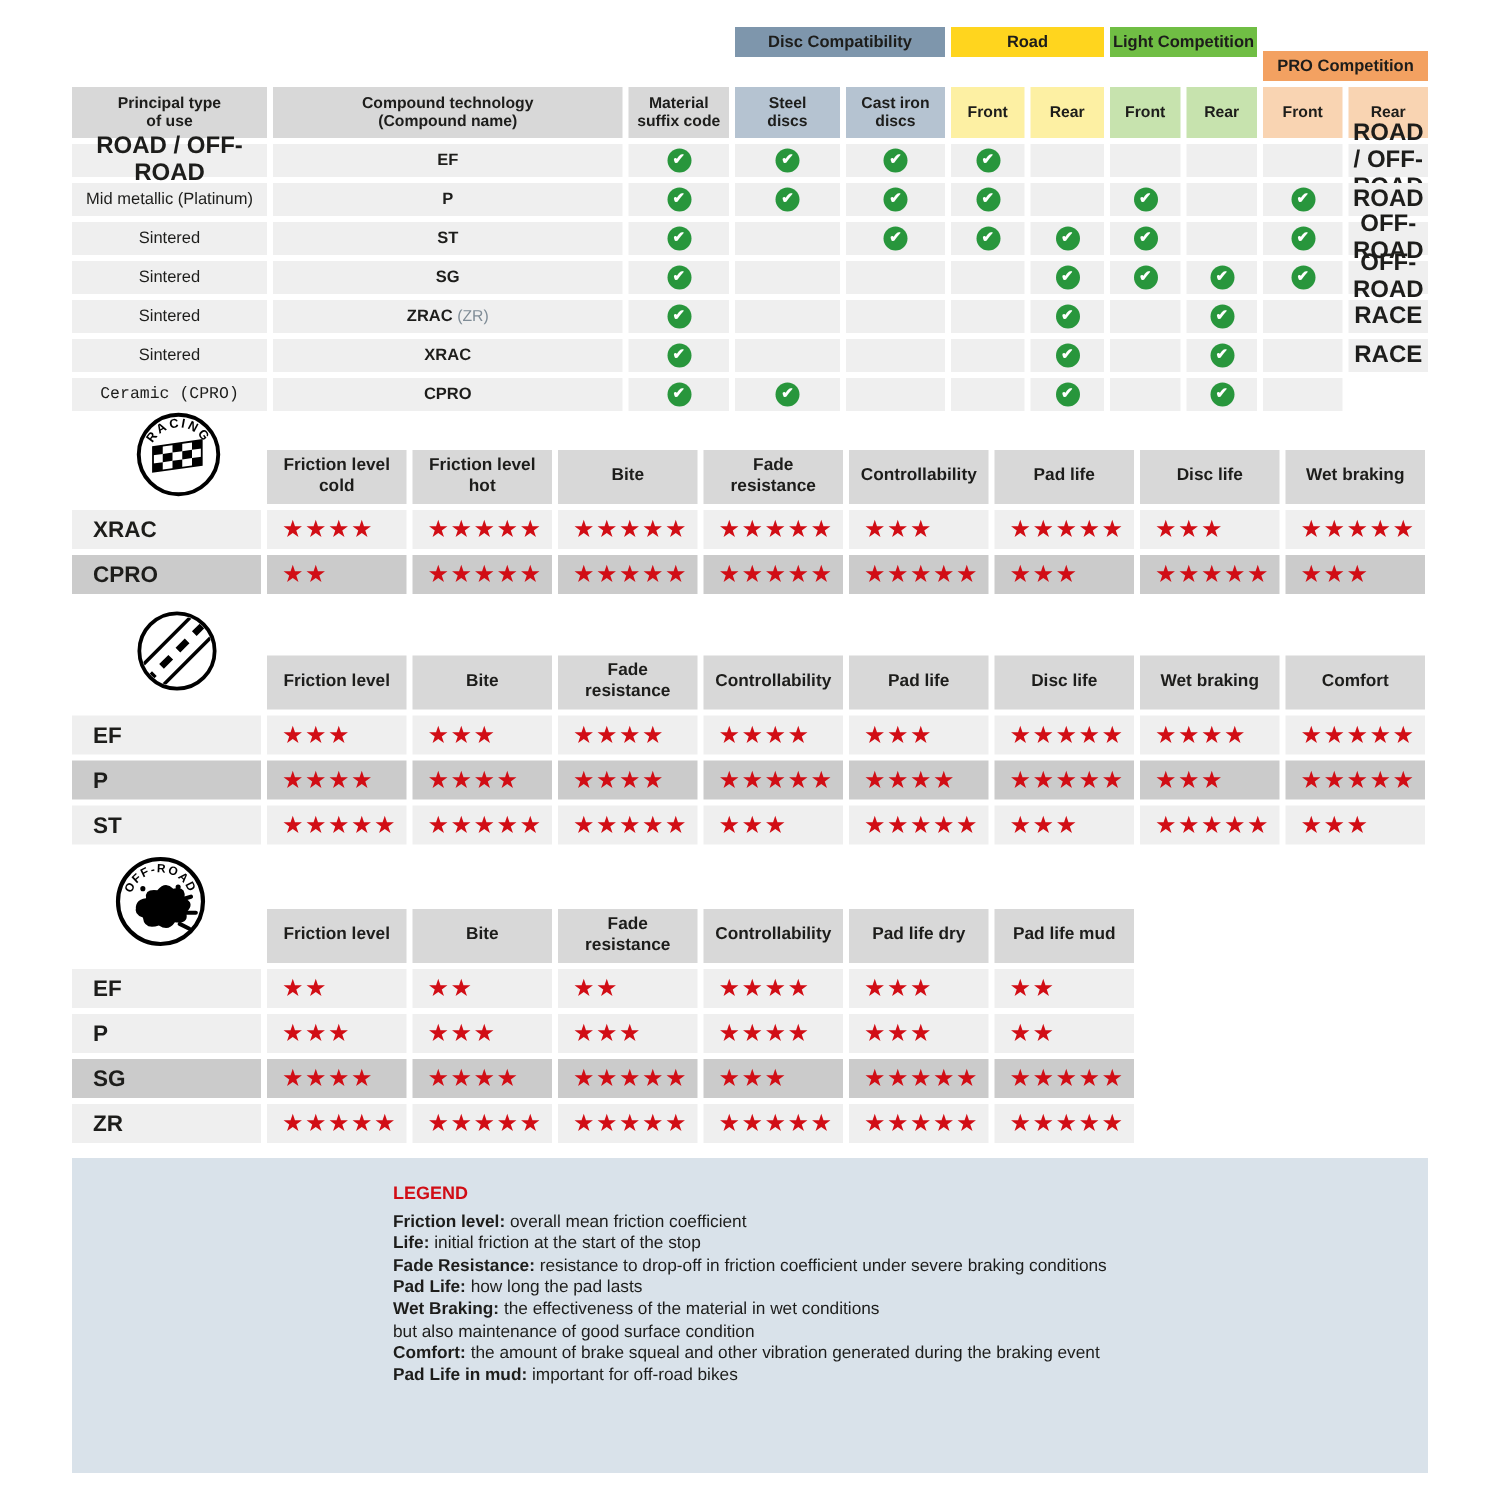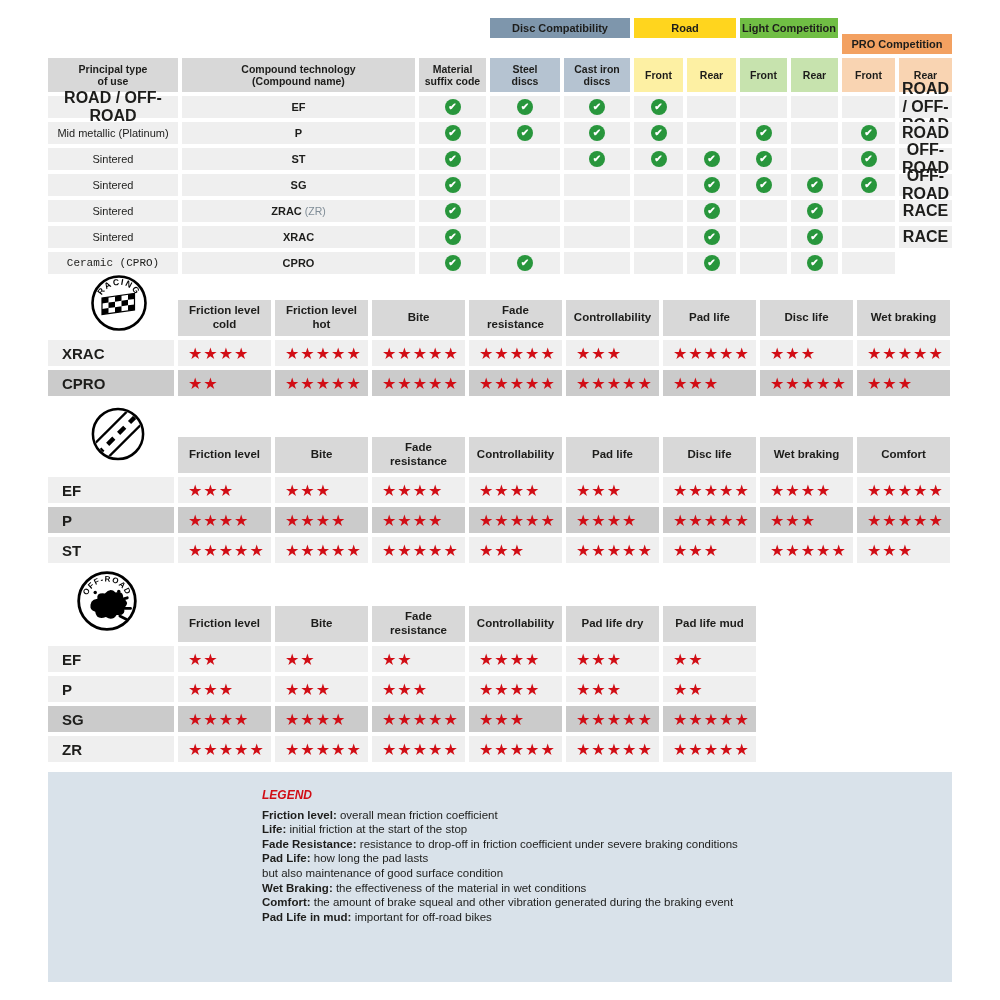--- a/index.html
+++ b/index.html
@@ -36,21 +36,21 @@
 
   
   .sec-icon{position:absolute;}
   #icon-racing{left:90px;top:274px;}
   #icon-road{left:90px;top:406px;}
   #icon-offroad{left:76px;top:570px;}
 
   
   .legend{position:absolute;left:48px;top:772px;width:904px;height:210px;
     padding:16px 30px 0 214px;font-size:11.5px;line-height:14.6px;}
-  .legend-title{font-weight:bold;font-size:12px;margin-bottom:5px;color:var(--red);font-style:italic;}
+  .legend-title{font-weight:bold;font-size:12px;margin-bottom:5px;color:var(--red);}
   .legend b{font-weight:bold;}
 </style>
 </head>
 <body>
 
 <div class="stage" style="--red: #D10D15; --green: #28963C;">
 
   <div class="comp-table" id="comp-table">
       <div class="cell" style="grid-column: span 3;"></div>
       <div class="cell group" style="grid-column: span 2; background: rgb(126, 150, 172);">Disc Compatibility</div>
@@ -375,20 +375,20 @@
       <div class="rt-stars" style="background: rgb(239, 239, 239);">★★★★★</div>
     </div>
 
   <div class="legend" id="legend" style="background: rgb(217, 226, 234);">
     <div class="legend-title">LEGEND</div>
     <div id="legend-items">
         <div><b>Friction level: </b>overall mean friction coefficient</div>
         <div><b>Life: </b>initial friction at the start of the stop</div>
         <div><b>Fade Resistance: </b>resistance to drop-off in friction coefficient under severe braking conditions</div>
         <div><b>Pad Life: </b>how long the pad lasts</div>
+        <div><b>Wet Braking: </b>the effectiveness of the material in wet conditions</div>
         <div>but also maintenance of good surface condition</div>
-        <div><b>Wet Braking: </b>the effectiveness of the material in wet conditions</div>
         <div><b>Comfort: </b>the amount of brake squeal and other vibration generated during the braking event</div>
         <div><b>Pad Life in mud: </b>important for off-road bikes</div>
       </div>
   </div>
 
 </div>
 
 </body></html>

